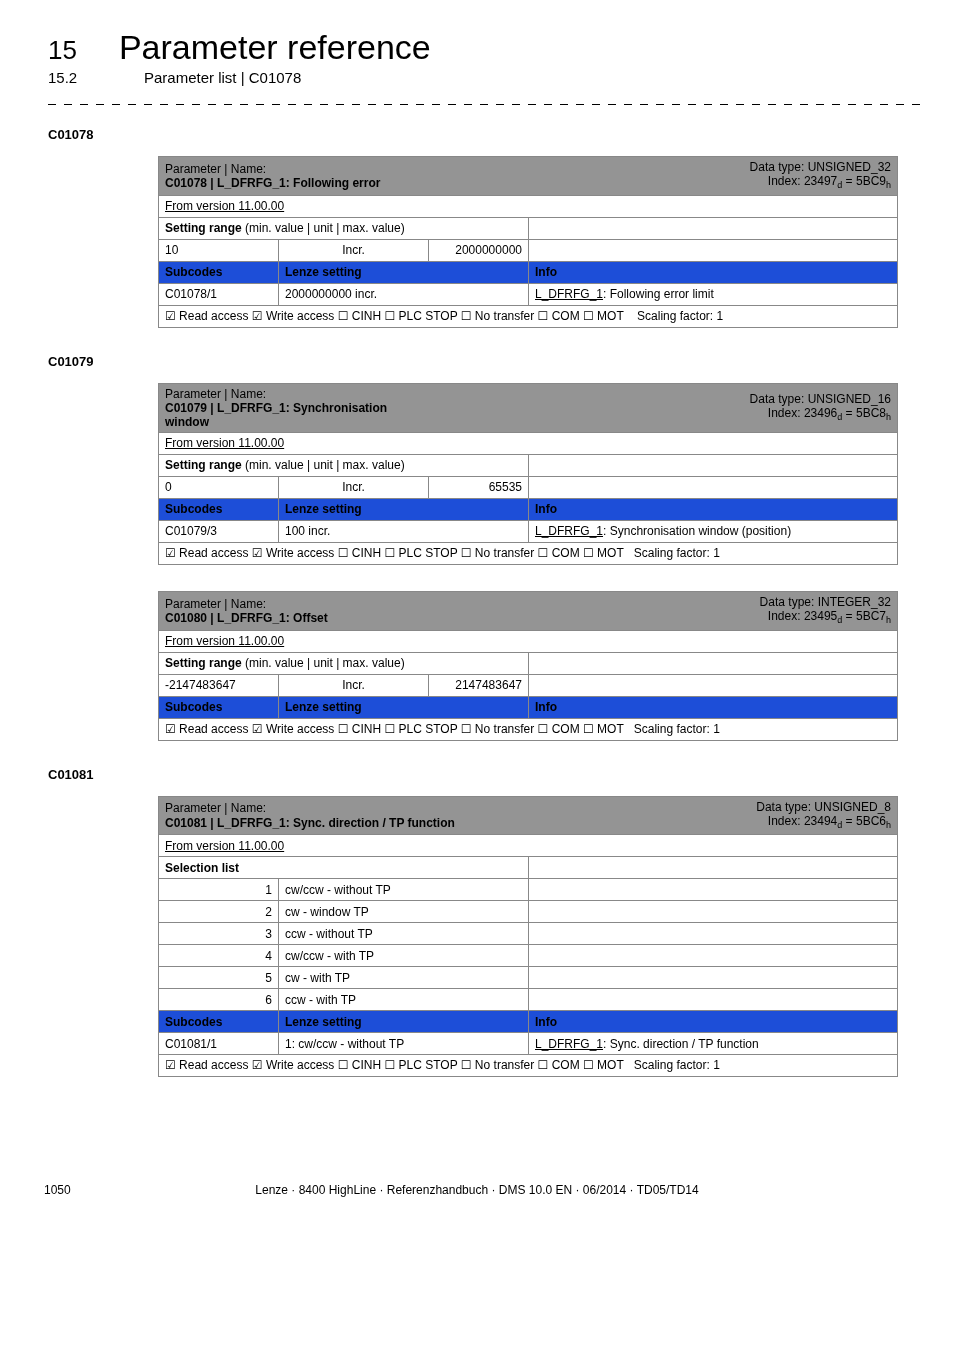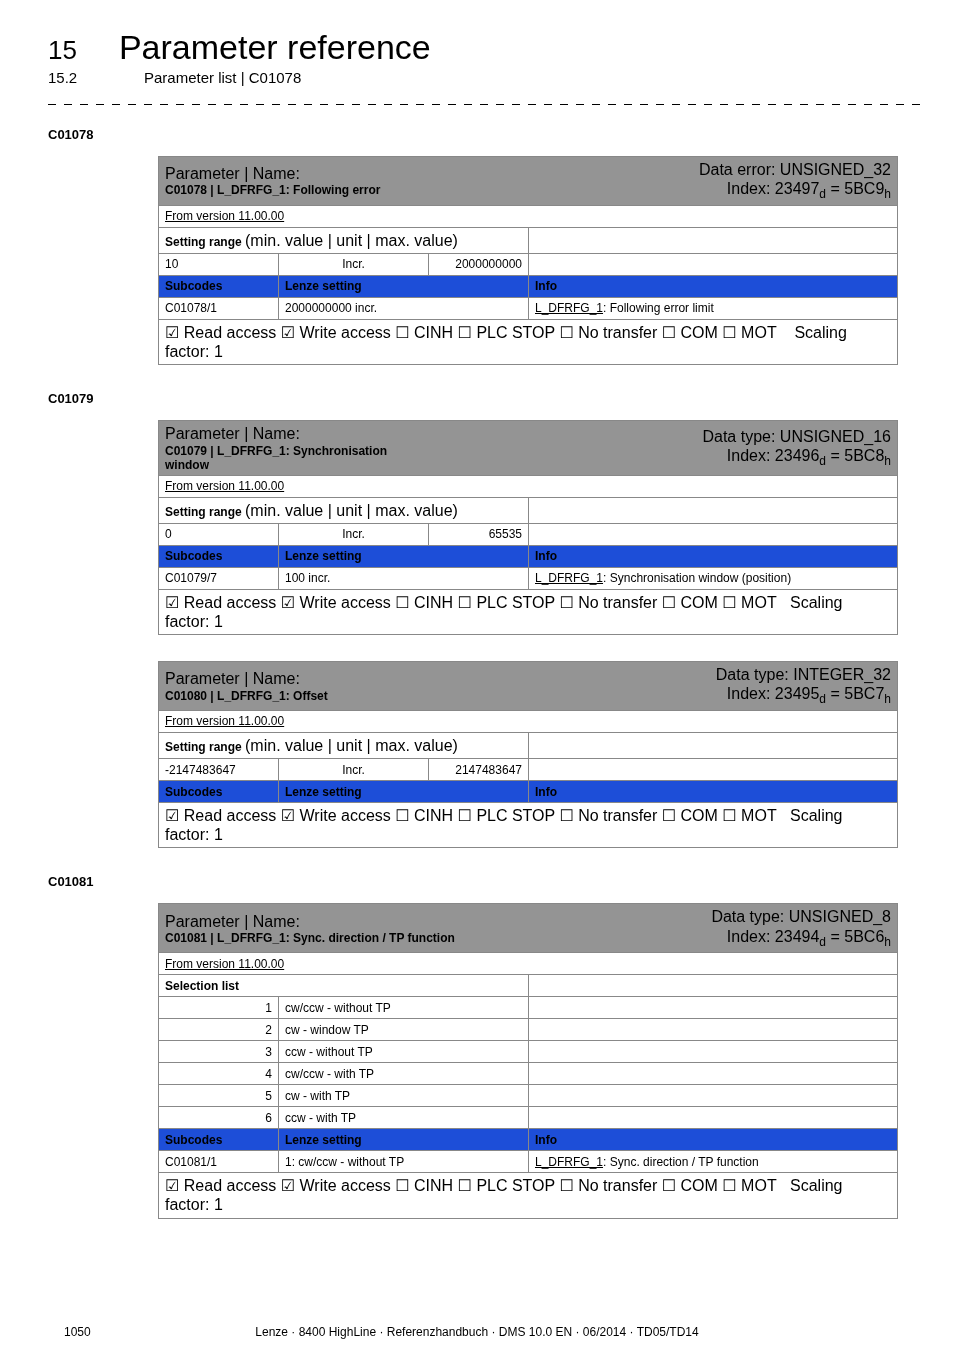--- a/index.html
+++ b/index.html
@@ -34,33 +34,33 @@
     border: 1px solid #888;
     padding: 3px 6px;
     text-align: left;
     vertical-align: middle;
     height: 22px;
   }
   td.nob-r { border-right: none !important; }
   td.nob-l { border-left: none !important; }
   .hdr-dark { background: #949494; }
   .hdr-mid  { background: #1d4ed8; font-weight: 700; }
-  .tiny { font-size: 16px; line-height: 1.2; }
+  .tiny { font-size: 12px; line-height: 1.2; }
   .right { text-align: right !important; }
   .link { color: #000000; text-decoration: underline; cursor: pointer; }
   .bold { font-weight: 700; }
   .sub { vertical-align: sub; font-size: 0.75em; }
 
   .footer {
     position: relative;
     margin-top: 60px;
     padding: 0 48px 20px 48px;
     font-size: 12px;
   }
-  .footer .pagenum { position: absolute; left: 64px; }
+  .footer .pagenum { position: absolute; left: 44px; }
   .footer .ftext { text-align: center; }
 </style>
 </head>
 <body>
 
 <div class="page">
   <div class="chapter">
     <span class="chapter-num">15</span>
     <span class="chapter-title">Parameter reference</span>
   </div>
@@ -74,21 +74,21 @@
   <div class="anchor">C01078</div>
   <div class="block">
     <table class="param">
       <tbody>
           <tr class="hdr-dark">
         <td colspan="2" class="nob-r">
           <span class="tiny">Parameter | Name:</span><br>
           <span class="bold">C01078 | L_DFRFG_1: Following error</span>
         </td>
         <td colspan="2" class="right tiny nob-l">
-          <span>Data error: UNSIGNED_32</span><br>
+          <span>Data type: UNSIGNED_32</span><br>
           <span>Index: 23497</span><span class="sub">d</span><span> = 5BC9</span><span class="sub">h</span>
         </td>
       </tr>
       <tr>
             <td colspan="4"><span class="link">From version 11.00.00</span></td>
           </tr>
       <tr>
         <td colspan="3"><span class="bold">Setting range </span><span class="tiny">(min. value | unit | max. value)</span></td>
         <td></td>
       </tr>
@@ -144,21 +144,21 @@
         <td style="width:150px;text-align:center">Incr.</td>
         <td style="width:100px" class="right">65535</td>
         <td></td>
       </tr>
       <tr class="hdr-mid">
         <td>Subcodes</td>
         <td colspan="2">Lenze setting</td>
         <td>Info</td>
       </tr>
       <tr>
-        <td>C01079/7</td>
+        <td>C01079/3</td>
         <td colspan="2">100 incr.</td>
         <td><span class="link">L_DFRFG_1</span><span>: Synchronisation window (position)</span></td>
       </tr>
       <tr>
             <td colspan="4" class="tiny"><span>☑ Read access   ☑ Write access   ☐ CINH   ☐ PLC STOP   ☐ No transfer   ☐ COM   ☐ MOT</span>&nbsp;&nbsp;&nbsp;<span>Scaling factor: 1</span></td>
           </tr>
     </tbody>
       </table>
   </div>
 

